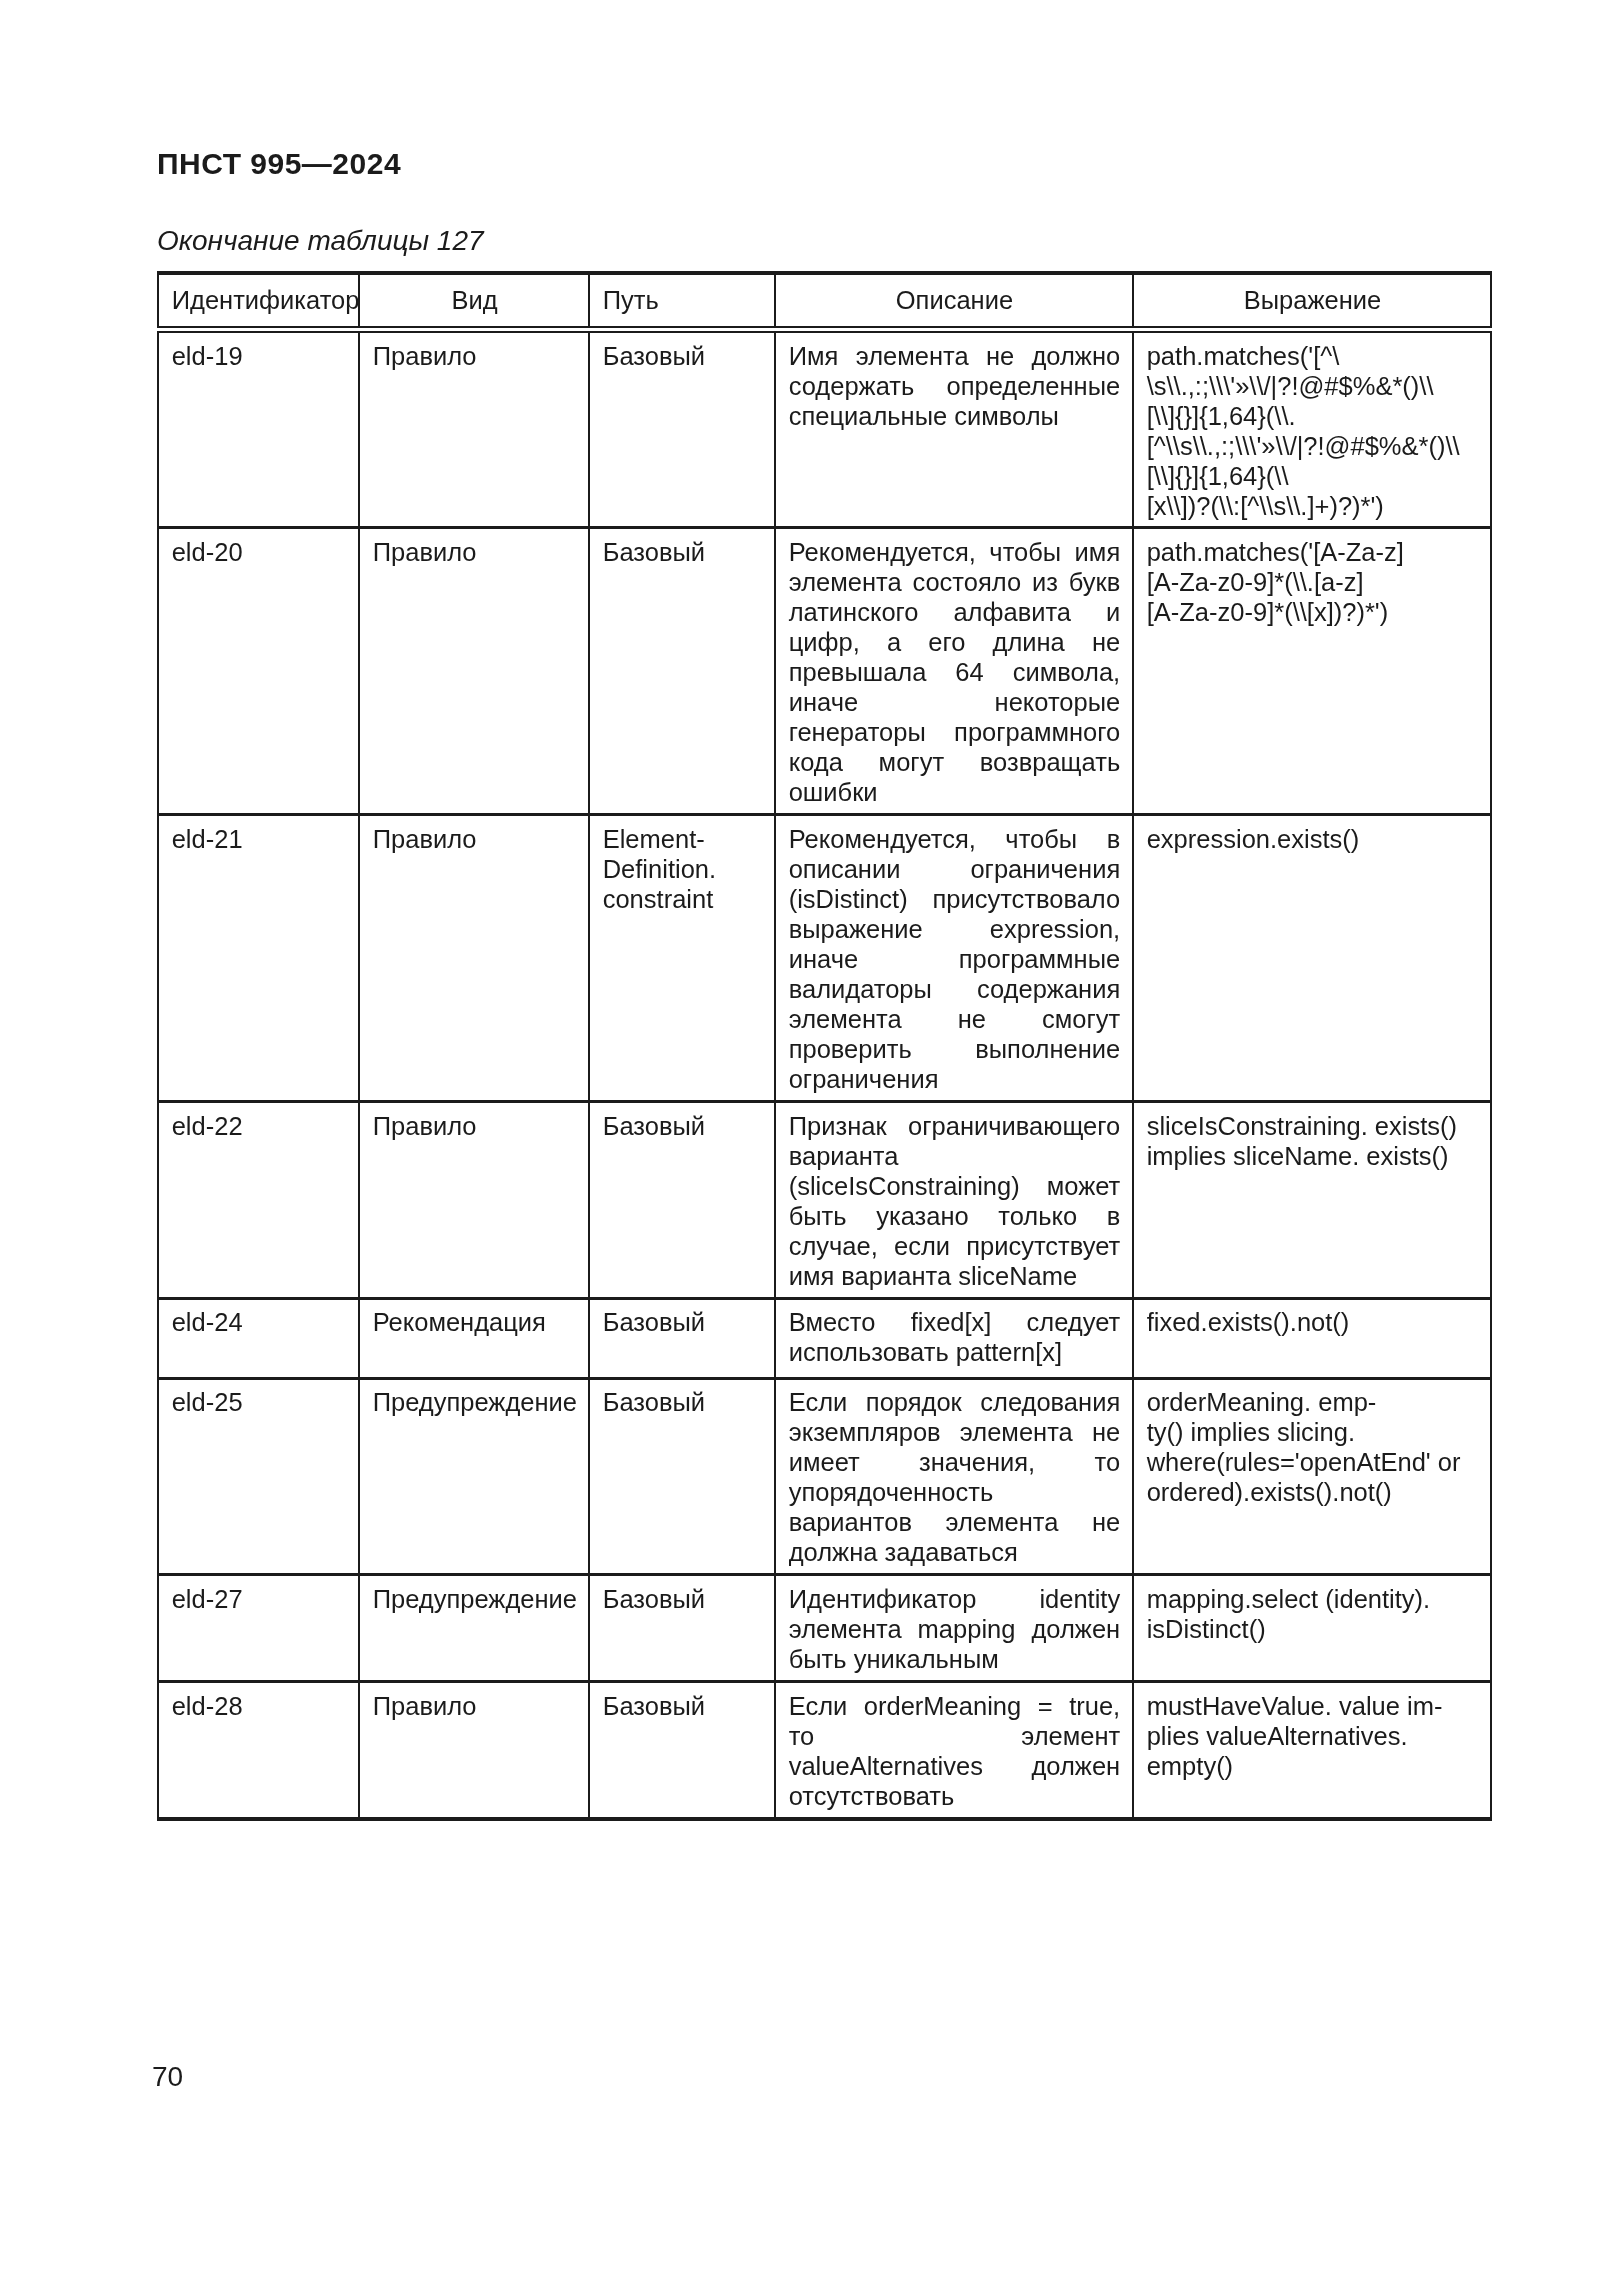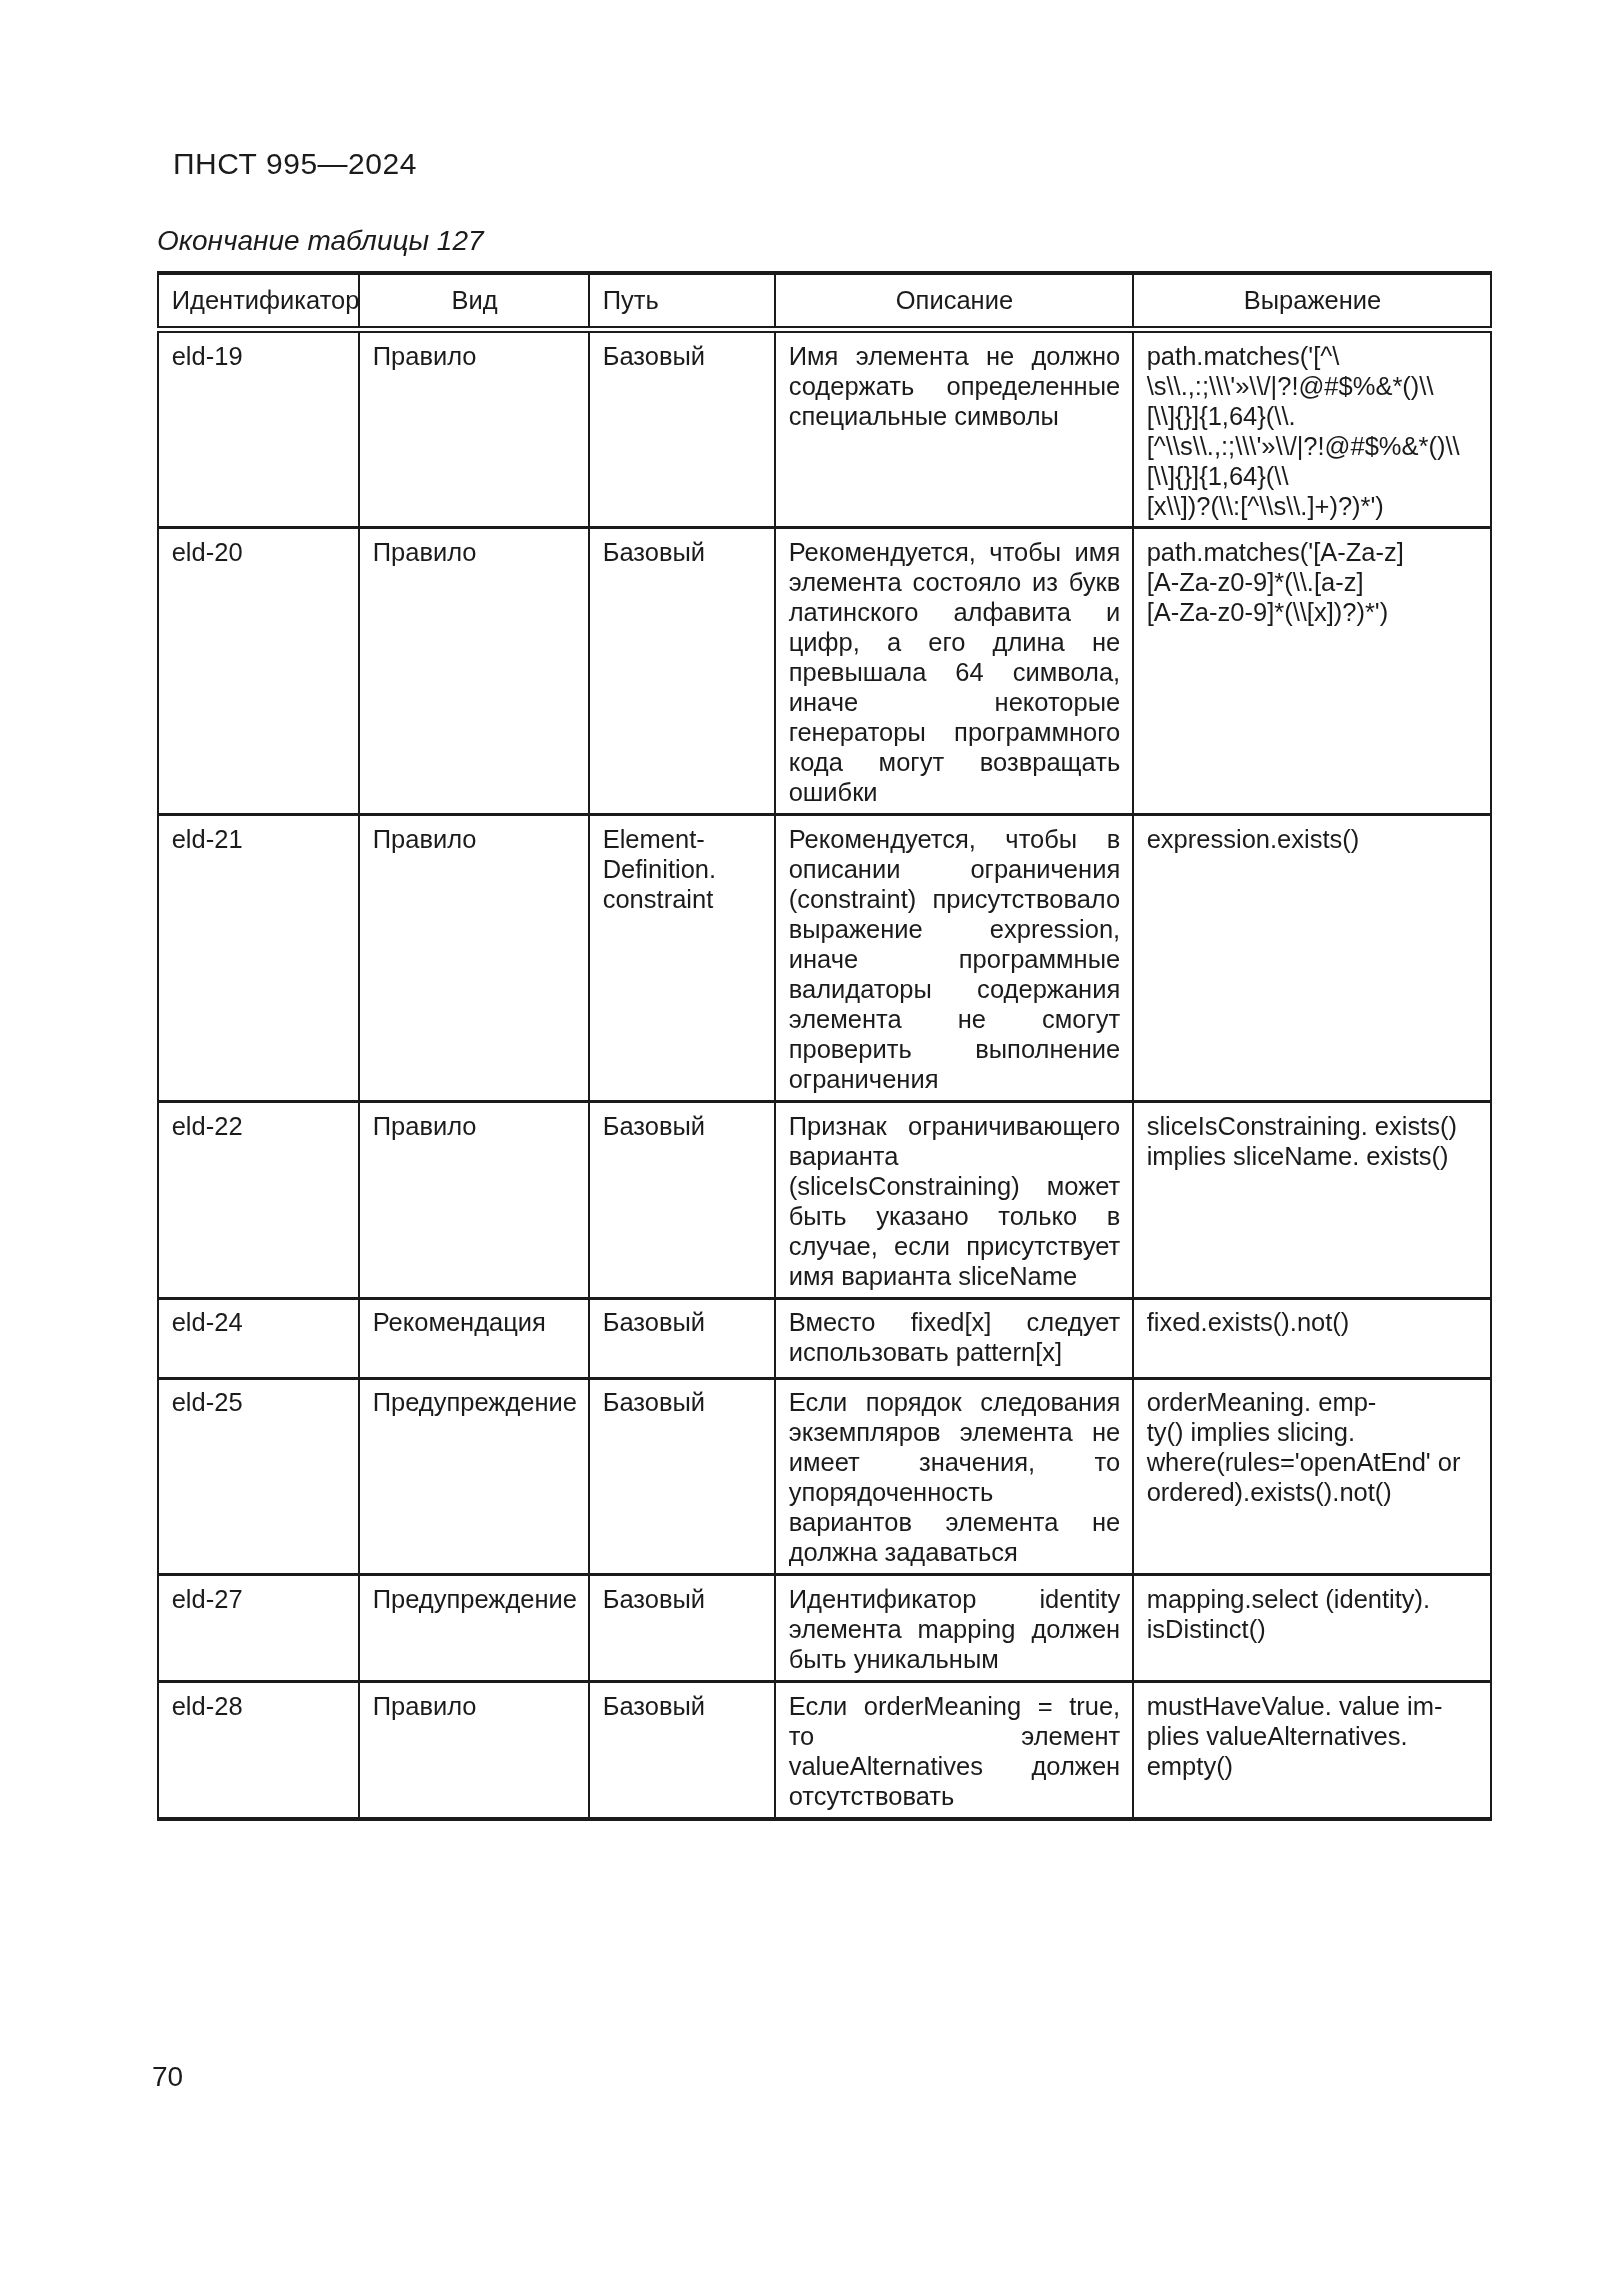--- a/index.html
+++ b/index.html
@@ -10,23 +10,22 @@
     background: #ffffff;
     font-family: "Liberation Sans", "DejaVu Sans", sans-serif;
     color: #1b1b1b;
     overflow: hidden;
   }
   .doc-header {
     position: absolute;
     left: 157px;
     top: 147px;
     font-size: 30px;
-    font-weight: normal;
+    font-weight: bold;
     letter-spacing: 0.5px;
-    margin-left: 16px;
   }
   .table-caption {
     position: absolute;
     left: 157px;
     top: 225px;
     font-size: 28px;
     font-style: italic;
   }
   table.rules {
     position: absolute;
@@ -116,21 +115,21 @@
         <td class="c-expr">path.matches('[A-Za-z]
 [A-Za-z0-9]*(\\.[a-z]
 [A-Za-z0-9]*(\\[x])?)*')</td>
       </tr>
       <tr style="height:285px">
         <td class="c-id">eld-21</td>
         <td class="c-kind">Правило</td>
         <td class="c-path">Element-
 Definition.
 constraint</td>
-        <td class="c-desc">Рекомендуется, чтобы в описании ограничения (constraint) присутствовало выражение expression, иначе программные валидаторы содержания элемента не смогут проверить выполнение ограничения</td>
+        <td class="c-desc">Рекомендуется, чтобы в описании ограничения (isDistinct) присутствовало выражение expression, иначе программные валидаторы содержания элемента не смогут проверить выполнение ограничения</td>
         <td class="c-expr">expression.exists()</td>
       </tr>
       <tr style="height:193px">
         <td class="c-id">eld-22</td>
         <td class="c-kind">Правило</td>
         <td class="c-path">Базовый</td>
         <td class="c-desc">Признак ограничивающего варианта (sliceIsConstraining) может быть указано только в случае, если присутствует имя варианта sliceName</td>
         <td class="c-expr">sliceIsConstraining. exists()
 implies sliceName. exists()</td>
       </tr>

